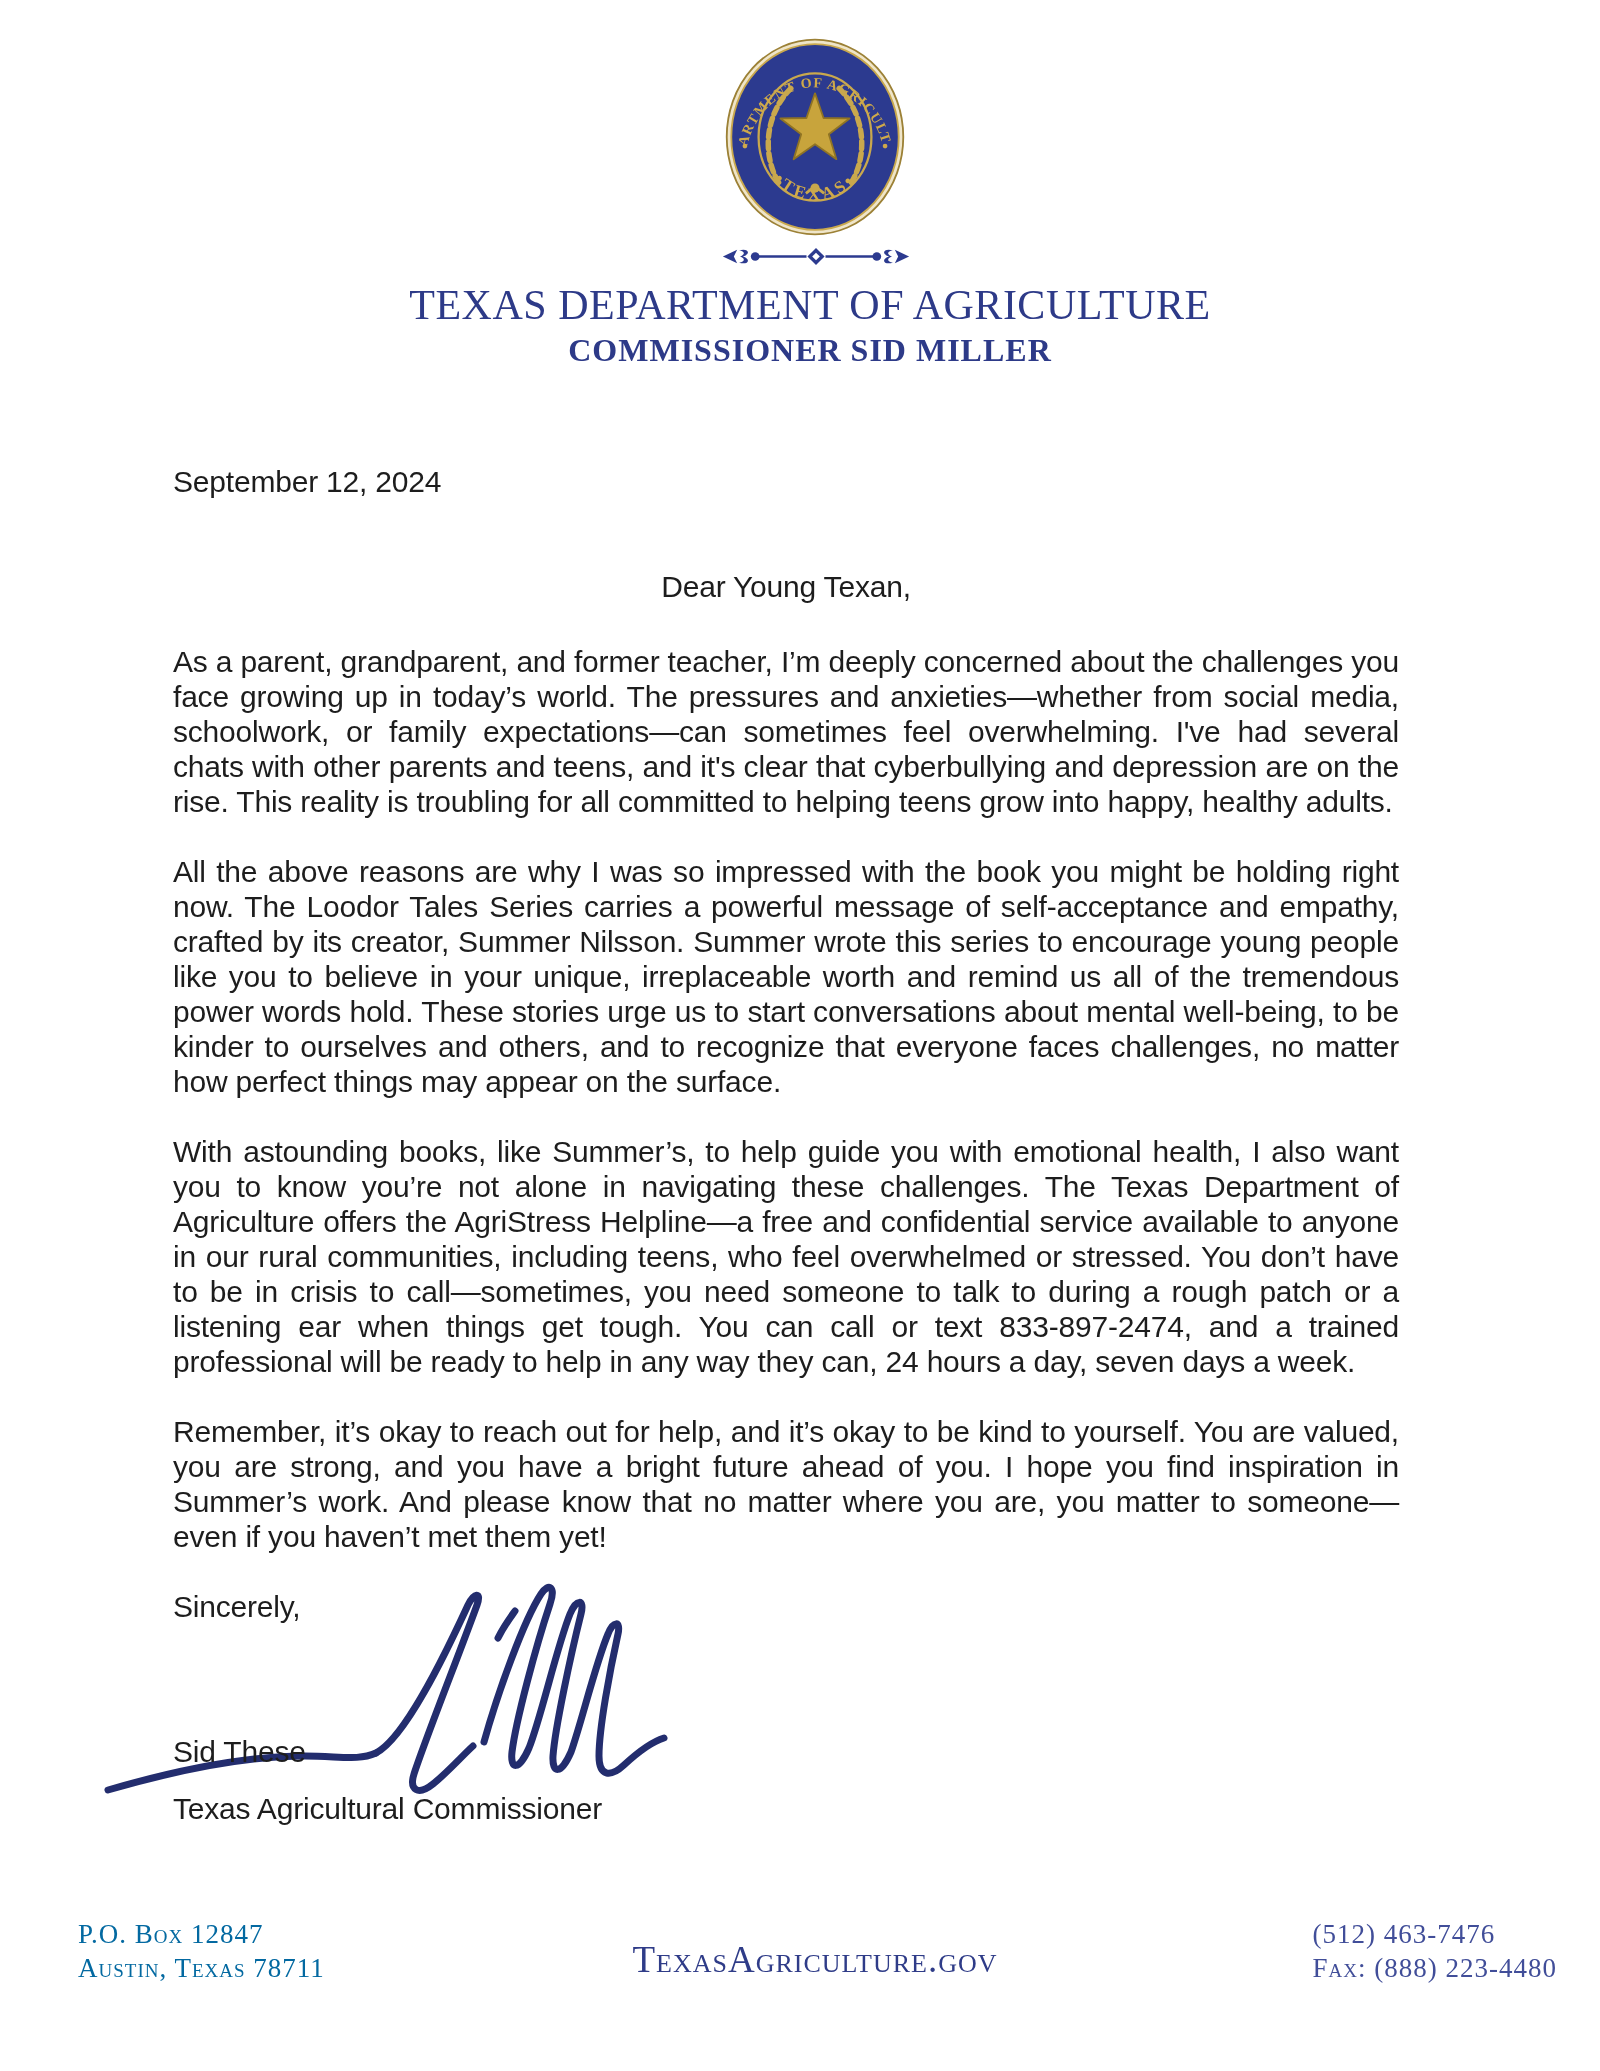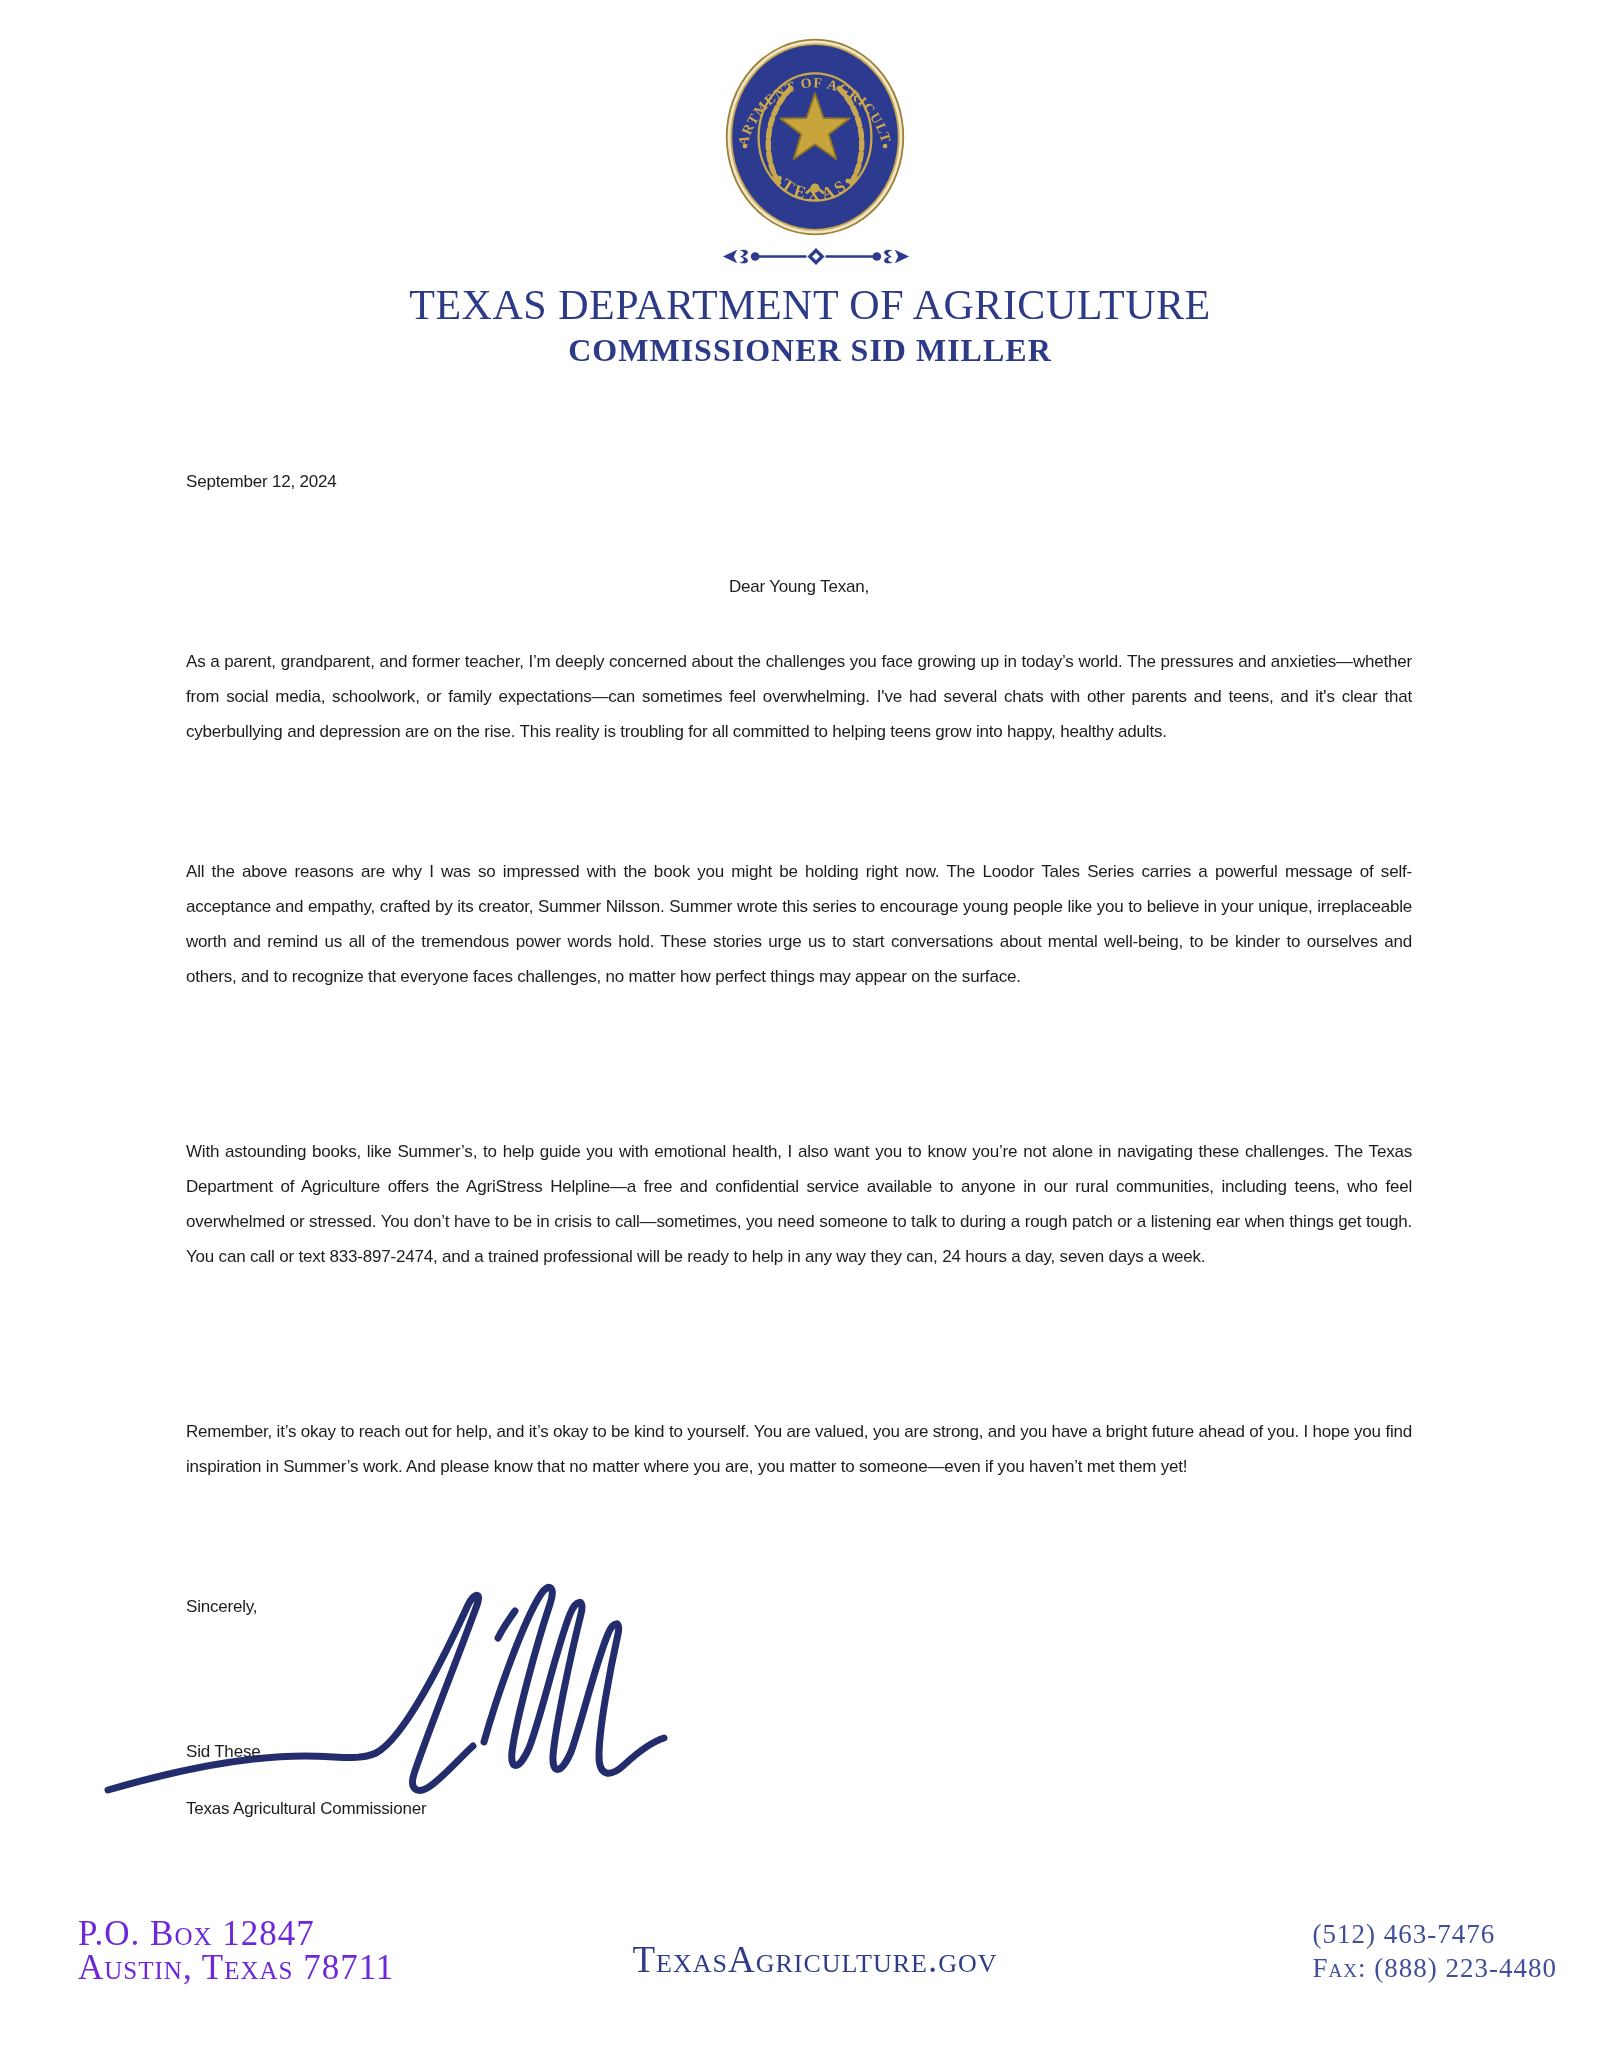--- a/index.html
+++ b/index.html
@@ -16,39 +16,39 @@
     font-family:"Liberation Serif", serif;font-size:42px;letter-spacing:0.5px;
     color:#2d3a88;white-space:nowrap;
   }
   .commissioner-line{
     position:absolute;left:10px;top:332px;width:1600px;text-align:center;
     font-family:"Liberation Serif", serif;font-weight:bold;font-size:32px;letter-spacing:1px;
     color:#2d3a88;white-space:nowrap;
   }
   
   .letter-text{
-    position:absolute;left:186px;width:1226px;
-    font-size:17px;line-height:35px;letter-spacing:-0.2px;color:#1d1d1d;
+    position:absolute;left:173px;width:1226px;
+    font-size:30px;line-height:35px;letter-spacing:-0.2px;color:#1d1d1d;
   }
   .jst{text-align:justify;}
   .date{top:464px;}
   .salutation{top:569px;text-align:center;}
   .p1{top:644px;}
   .p2{top:854px;}
   .p3{top:1134px;}
   .p4{top:1414px;}
   .closing{top:1589px;}
   .signer-name{top:1734px;}
   .signer-title{top:1769px;margin-top:22px;}
   .signature{position:absolute;left:100px;top:1560px;width:580px;height:250px;}
   
   .footer-left{
     position:absolute;left:78px;top:1917px;
     font-family:"Liberation Serif", serif;font-variant:small-caps;
-    font-size:35px;line-height:34px;color:#6d28d9;letter-spacing:1px;
+    font-size:27px;line-height:34px;color:#0369a1;letter-spacing:1px;
   }
   .footer-center{
     position:absolute;left:0;top:1938px;width:1630px;text-align:center;
     font-family:"Liberation Serif", serif;font-variant:small-caps;
     font-size:37px;color:#2f3c88;letter-spacing:1px;
   }
   .footer-right{
     position:absolute;right:43px;top:1917px;text-align:left;
     font-family:"Liberation Serif", serif;font-variant:small-caps;
     font-size:27px;line-height:34px;color:#414e99;letter-spacing:1px;

